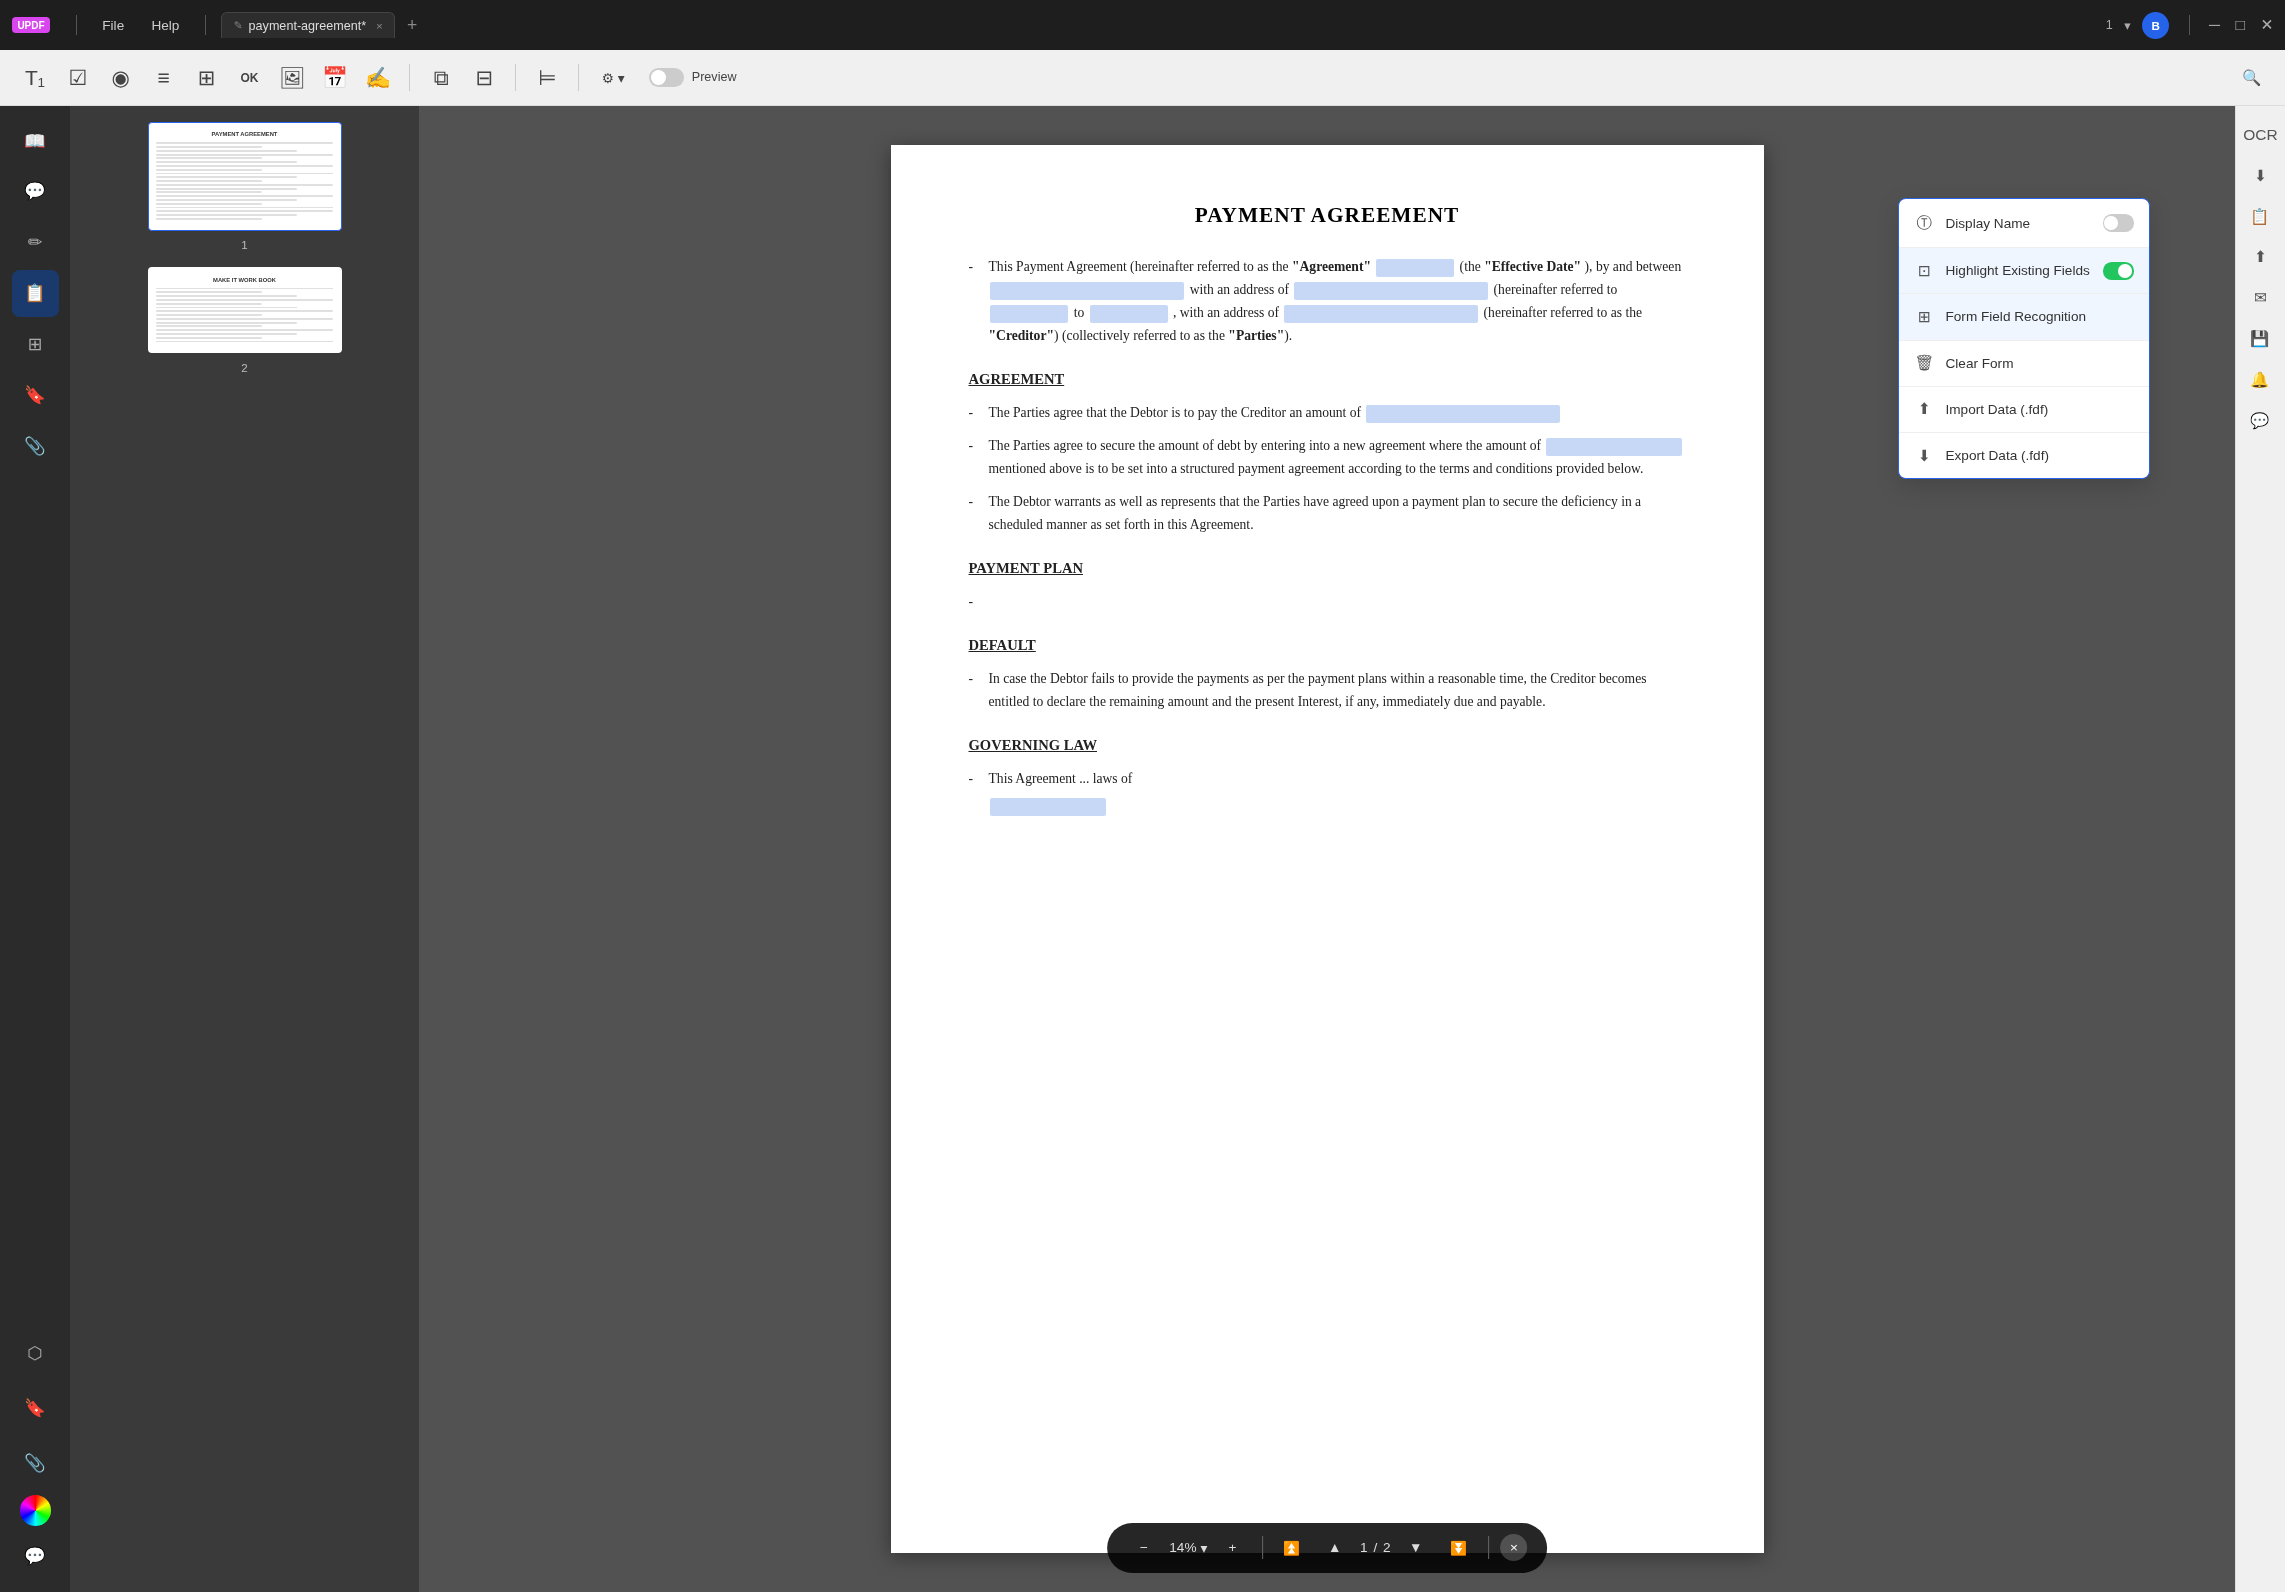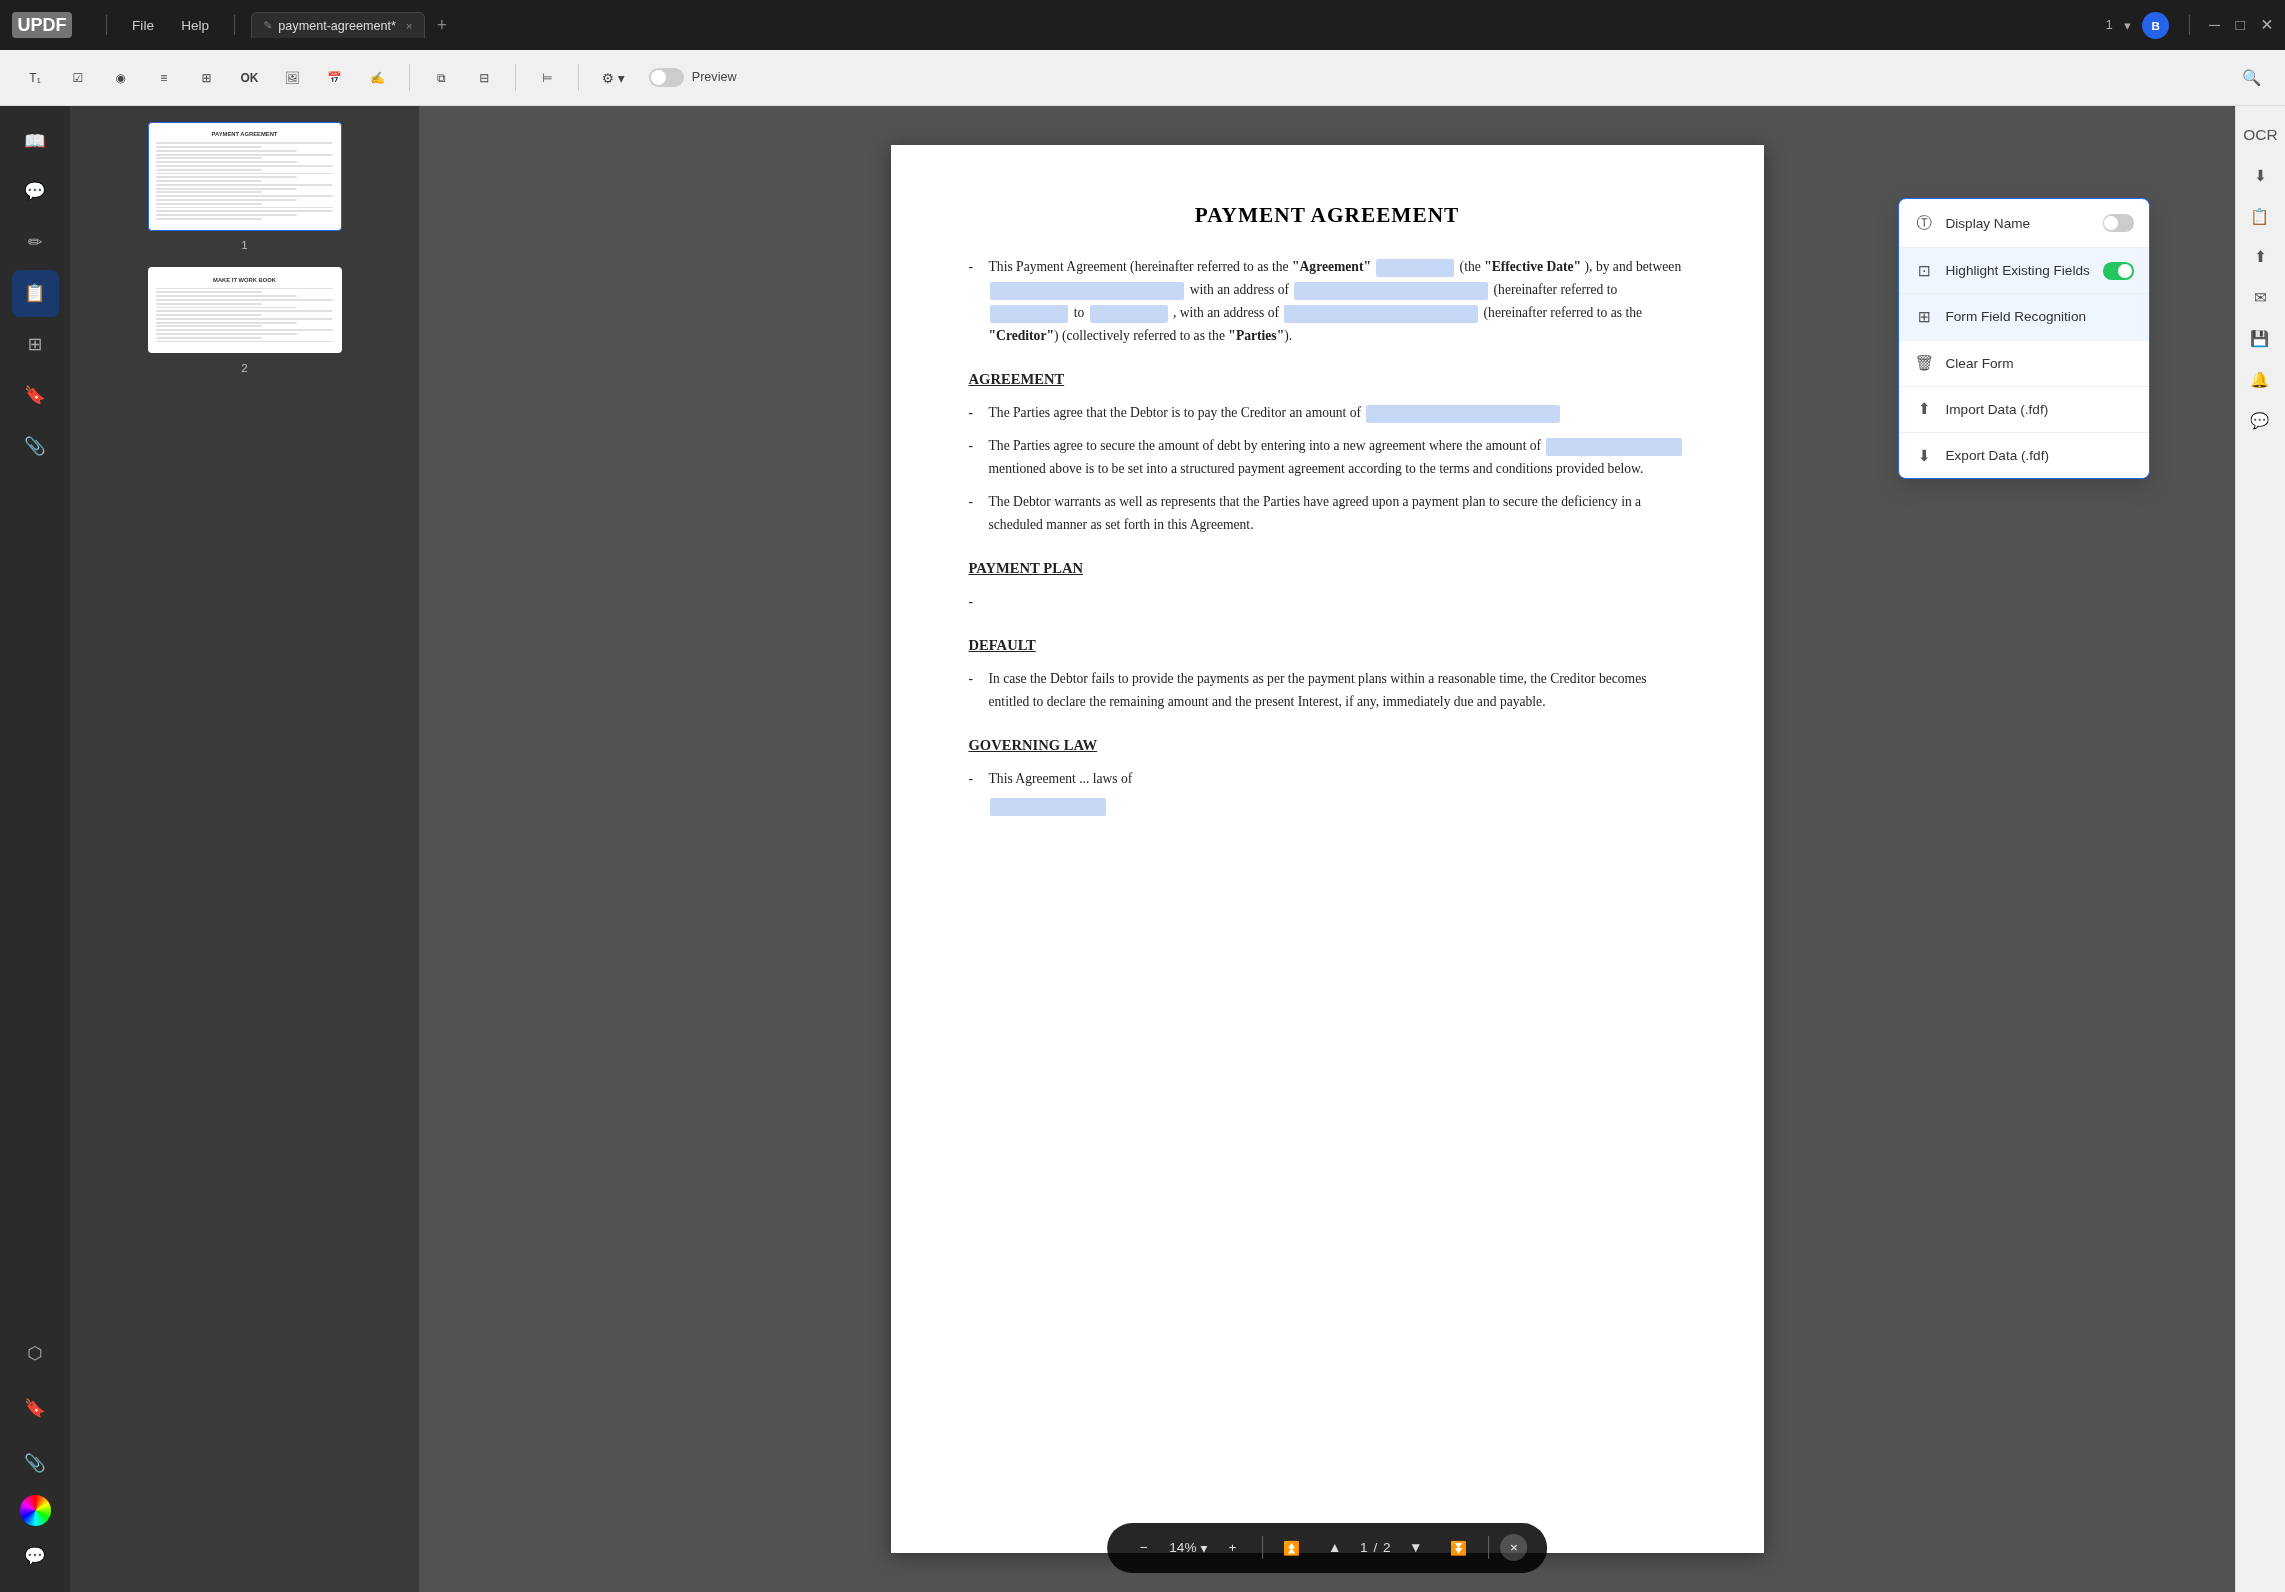--- a/index.html
+++ b/index.html
@@ -9,27 +9,27 @@
     .titlebar {
       height: 50px;
       background: #1e1e1e;
       display: flex;
       align-items: center;
       padding: 0 11.6px;
       gap: 7.8px;
       flex-shrink: 0;
     }
     .app-logo {
-      background: #737373;
+      background: #d946ef;
       color: white;
       font-weight: 800;
-      font-size: 18px;
+      font-size: 10px;
       padding: 2.9px 5.8px;
       border-radius: 3.9px;
-      margin-right: 18px;
+      margin-right: 10px;
     }
     .titlebar-divider {
       width: 1px;
       height: 19.4px;
       background: #555;
       margin: 0 7.8px;
     }
     .titlebar-menu {
       color: #ccc;
       font-size: 13.6px;
@@ -85,21 +85,21 @@
       padding: 0 15.5px;
       gap: 5.8px;
       flex-shrink: 0;
       border-bottom: 1px solid #ddd;
     }
     .toolbar-btn {
       width: 39px; height: 39px;
       display: flex; align-items: center; justify-content: center;
       border-radius: 5.8px;
       cursor: pointer;
-      font-size: 12px;
+      font-size: 21px;
       color: #444;
       border: 1px solid transparent;
     }
     .toolbar-separator { width: 1px; height: 27px; background: #ccc; margin: 0 5.8px; }
     .toolbar-group { display: flex; align-items: center; gap: 3.9px; }
     .preview-toggle {
       display: flex;
       align-items: center;
       gap: 7.8px;
       margin-left: 7.8px;

